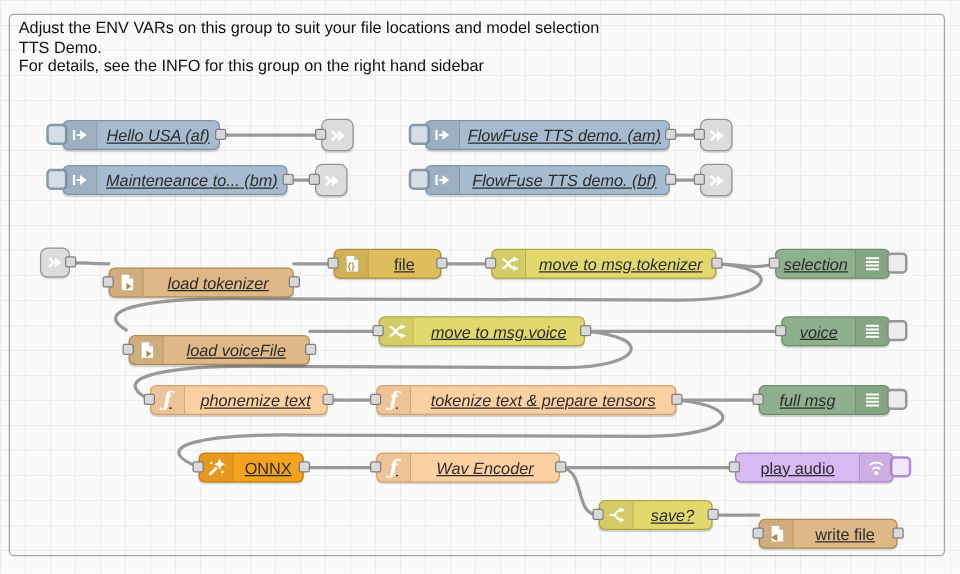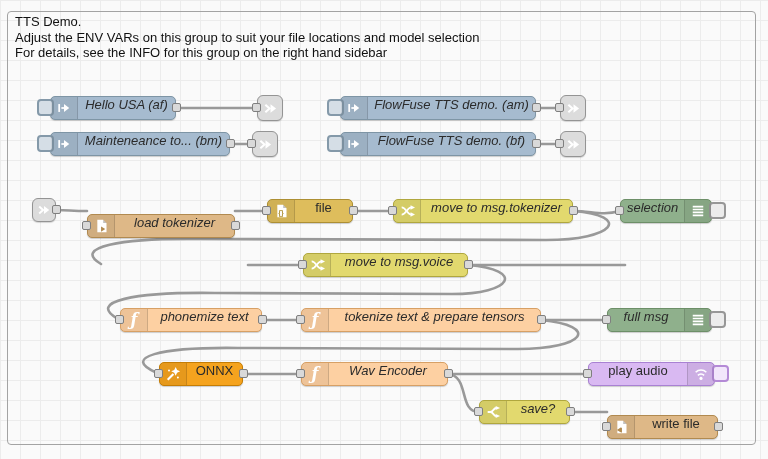--- a/index.html
+++ b/index.html
@@ -14,23 +14,24 @@
   #group-box{
     position:absolute;left:7px;top:11px;width:747px;height:432px;
     border:1px solid #a3a3a3;border-radius:4px;background:transparent;
   }
   #header-text{
     position:absolute;left:15px;top:14px;font-size:13px;line-height:15.5px;color:#111;
     white-space:nowrap;
   }
   .node{
     position:absolute;height:24px;border-radius:5px;box-sizing:border-box;
-    display:flex;align-items:flex-start;z-index:3;
+    display:flex;align-items:center;z-index:3;
     font-size:13px;color:#2b2b2b;
     box-shadow:0 1px 1px rgba(0,0,0,0.18);
+    text-decoration:underline;
   }
   .label{flex:1;text-align:center;padding:0 6px;white-space:nowrap;overflow:hidden;}
   .italic{font-style:italic;}
   .band{
     width:26px;align-self:stretch;display:flex;align-items:center;justify-content:center;
     background:rgba(0,0,0,0.06);border-right:1px solid rgba(0,0,0,0.14);
     border-radius:4px 0 0 4px;flex:0 0 26px;
   }
   .band.right{border-right:none;border-left:1px solid rgba(0,0,0,0.14);border-radius:0 4px 4px 0;}
   .inject{background:#a6bbcf;border:1px solid #7e95a5;}
@@ -69,22 +70,22 @@
   #wires path{fill:none;stroke:#999;stroke-width:2.6;stroke-linecap:round;}
 </style>
 </head>
 <body>
 
 <div id="canvas">
 
   <div id="group-box"></div>
 
   <div id="header-text">
+    <div>Adjust the ENV VARs on this group to suit your file locations and model selection</div>
     <div>TTS Demo.</div>
-    <div>Adjust the ENV VARs on this group to suit your file locations and model selection</div>
     <div>For details, see the INFO for this group on the right hand sidebar</div>
   </div>
 
   <svg id="wires" width="768" height="459">
     <path d="M176 108 H257"></path>
     <path d="M230 144 H252"></path>
     <path d="M536 108 H560"></path>
     <path d="M536 144 H560"></path>
     <path d="M56 210 C68 210 72 211 87 211"></path>
     <path d="M235 211 H267"></path>
@@ -235,35 +236,57 @@
     <div class="port in"></div>
     <span class="label italic">selection</span>
     <div class="band right">
       <svg class="icon" width="14" height="14" viewBox="0 0 16 16">
           <path d="M2 3h12 M2 6.3h12 M2 9.6h12 M2 13h12" stroke="#fff" stroke-width="1.8"></path>
         </svg>
     </div>
     <div class="btn right gray"></div>
   </div>
 
+  <div class="node filenode" style="left:103px;top:253px;width:145px;">
+    <div class="port in"></div>
+    <div class="band">
+      <svg class="icon" width="15" height="16" viewBox="0 0 18 18">
+          <path d="M4 1.5 h7 l4 4 v11 h-11 z" fill="#fff"></path>
+          <path d="M11 1.5 l4 4 h-4 z" fill="rgba(0,0,0,0.25)"></path>
+          <path d="M8.5 9.5 l5 3.2 -5 3.2 z" fill="#b18a50"></path>
+        </svg>
+    </div>
+    <span class="label italic">load voiceFile</span>
+    <div class="port out"></div>
+  </div>
 
   <div class="node changenode" style="left:303px;top:253px;width:165px;">
     <div class="port in"></div>
     <div class="band">
       <svg class="icon" width="16" height="16" viewBox="0 0 18 18">
           <path d="M3 5 C8 5 9 13 14 13" stroke="#fff" stroke-width="2" fill="none"></path>
           <path d="M13 10.5 l5 2.5 -5 2.5 z" fill="#fff"></path>
           <path d="M3 13 C8 13 9 5 14 5" stroke="#fff" stroke-width="2" fill="none"></path>
           <path d="M13 2.5 l5 2.5 -5 2.5 z" fill="#fff"></path>
         </svg>
     </div>
     <span class="label italic">move to msg.voice</span>
     <div class="port out"></div>
   </div>
 
+  <div class="node debugnode" style="left:625px;top:253px;width:87px;">
+    <div class="port in"></div>
+    <span class="label italic">voice</span>
+    <div class="band right">
+      <svg class="icon" width="14" height="14" viewBox="0 0 16 16">
+          <path d="M2 3h12 M2 6.3h12 M2 9.6h12 M2 13h12" stroke="#fff" stroke-width="1.8"></path>
+        </svg>
+    </div>
+    <div class="btn right gray"></div>
+  </div>
 
   <div class="node fnnode" style="left:120px;top:308px;width:142px;">
     <div class="port in"></div>
     <div class="band">
         <span class="ficon">ƒ</span>
       </div>
     <span class="label italic">phonemize text</span>
     <div class="port out"></div>
   </div>
 

